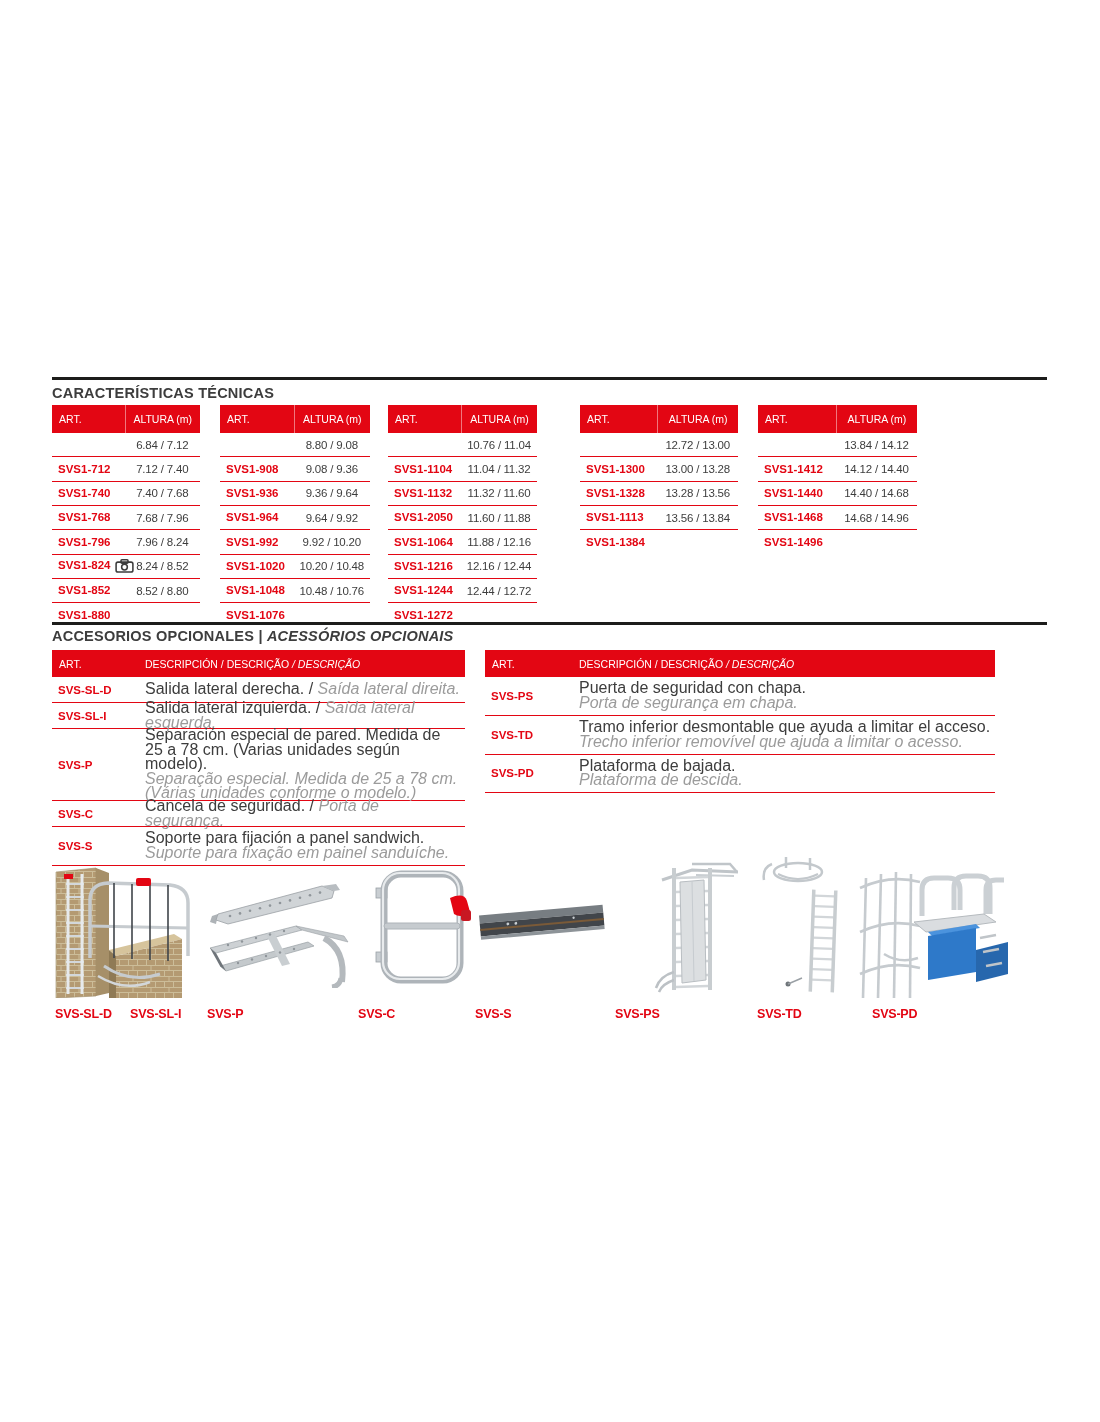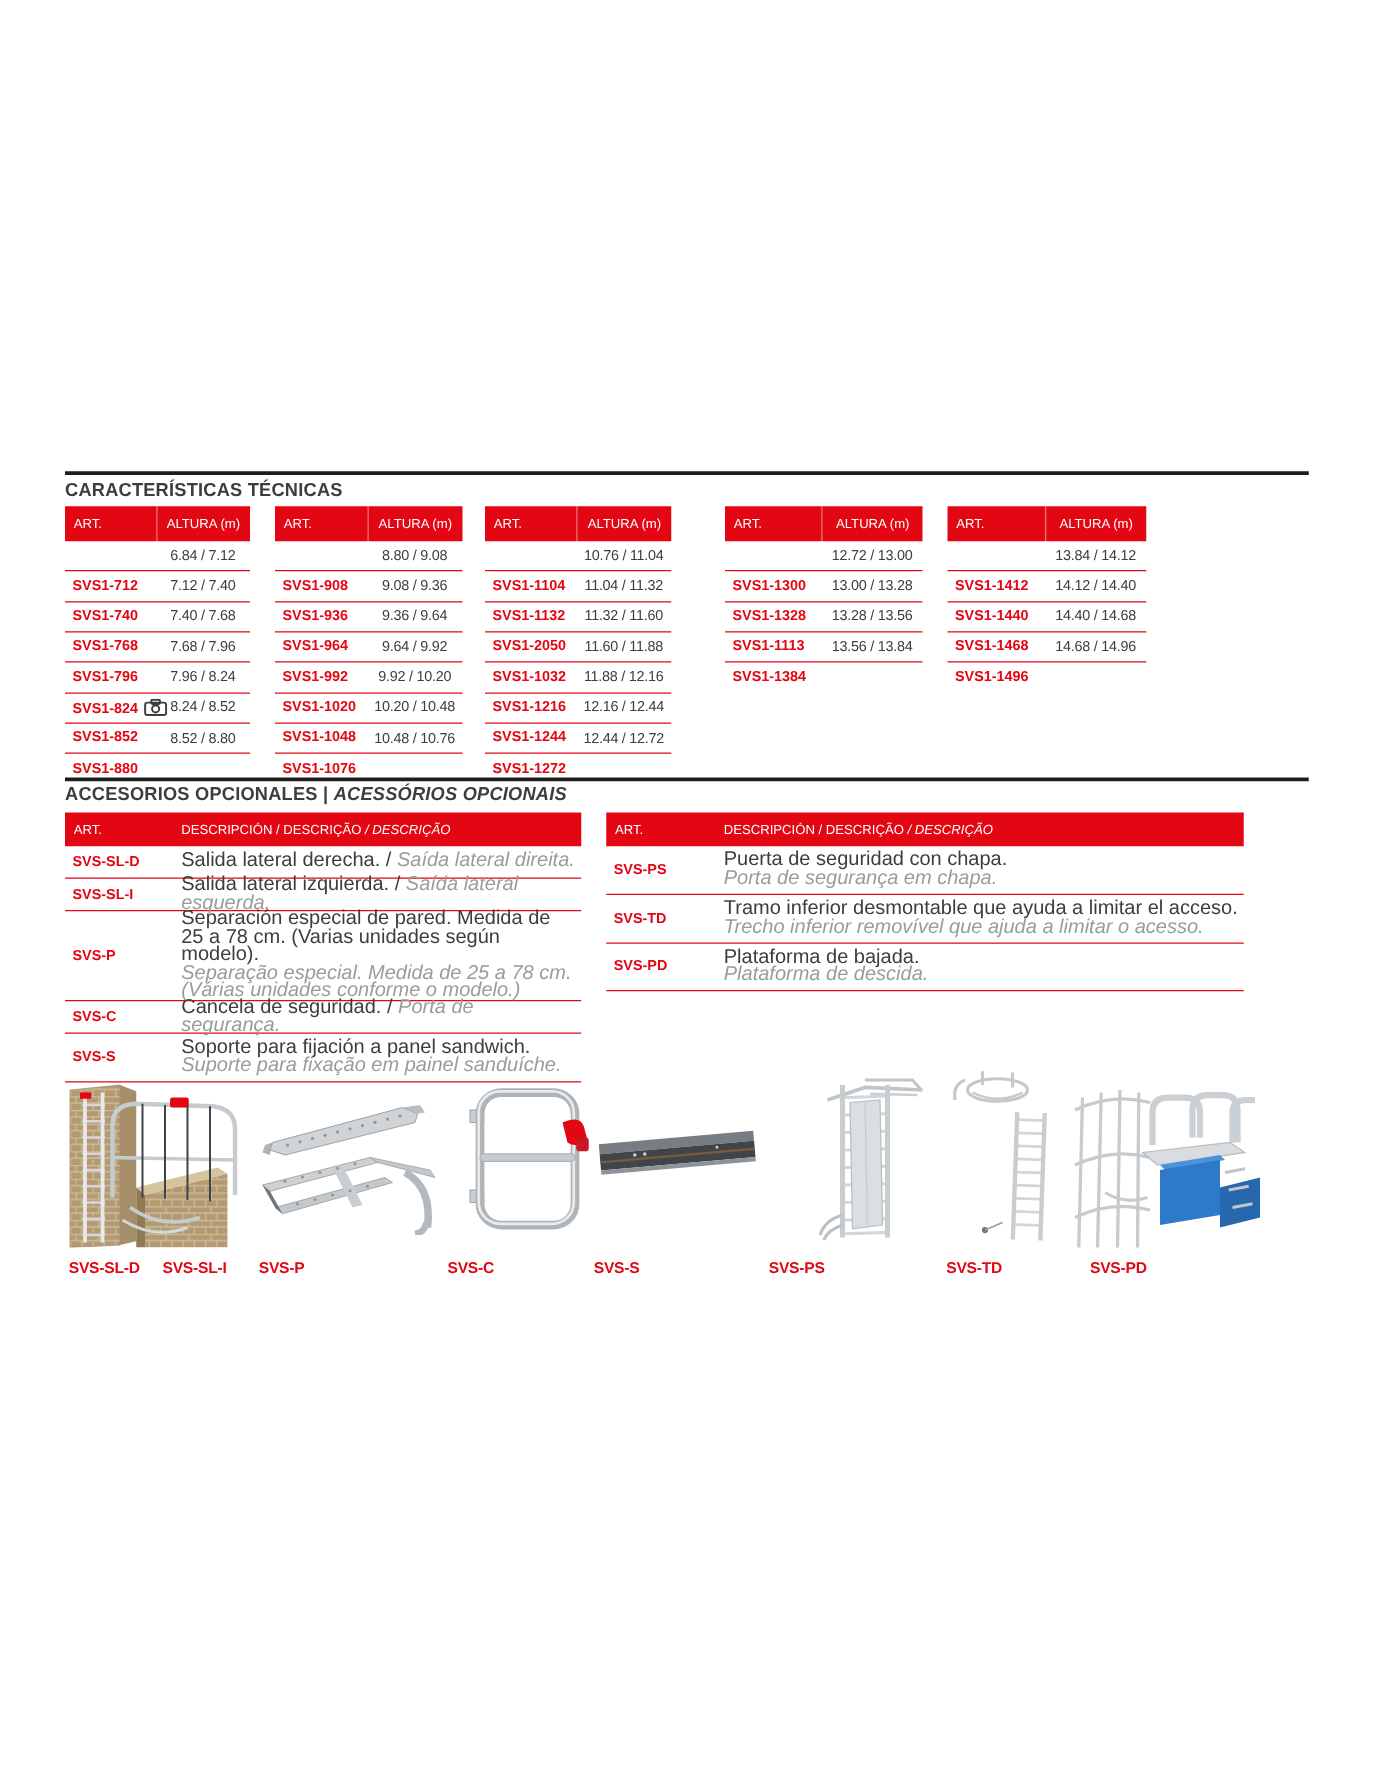--- a/index.html
+++ b/index.html
@@ -24,21 +24,21 @@
   .tech-table { position:absolute; top:405px; }
   .tt0 { left:52px;  width:148px; }
   .tt1 { left:220px; width:150px; }
   .tt2 { left:388px; width:149px; }
   .tt3 { left:580px; width:158px; }
   .tt4 { left:758px; width:159px; }
   .t-head { display:flex; height:28px; background:#e30613; color:#fff; font-size:10.5px; align-items:stretch; }
   .th-art { width:49%; display:flex; align-items:center; padding-left:7px; }
   .th-alt { width:51%; display:flex; align-items:center; justify-content:center; border-left:1px solid rgba(255,255,255,0.45); }
   .t-row { display:flex; height:24.35px; border-bottom:1px solid #e30613; align-items:center; font-size:11.5px; }
-  .td-art { width:49%; padding-left:6px; color:#e30613; font-weight:bold; display:flex; align-items:flex-end; gap:3px; white-space:nowrap; overflow:visible;margin-top:48px; }
+  .td-art { width:49%; padding-left:6px; color:#e30613; font-weight:bold; display:flex; align-items:flex-start; gap:3px; white-space:nowrap; overflow:visible;margin-top:48px; }
   .td-alt { width:51%; text-align:center; color:#3d3d3d; letter-spacing:-0.2px; }
   .cam { display:inline-flex; align-items:center; margin-left:2px; position:relative; z-index:2; background:#fff; }
 
   
   .acc-table { position:absolute; top:650px; }
   .a-tableL { left:52px;  width:413px; }
   .a-tableR { left:485px; width:510px; }
   .a-head { display:flex; height:27px; background:#e30613; color:#fff; font-size:10.5px; align-items:center; }
   .ah-art { padding-left:7px; }
   .a-tableL .ah-art, .a-tableL .a-art { width:93px; }
@@ -212,21 +212,21 @@
 
         <div class="t-row">
           <span class="td-art">
             <span>SVS1-2050</span>
           </span>
           <span class="td-alt">11.32 / 11.60</span>
         </div>
 
         <div class="t-row">
           <span class="td-art">
-            <span>SVS1-1032</span>
+            <span>SVS1-1064</span>
           </span>
           <span class="td-alt">11.60 / 11.88</span>
         </div>
 
         <div class="t-row">
           <span class="td-art">
             <span>SVS1-1216</span>
           </span>
           <span class="td-alt">11.88 / 12.16</span>
         </div>

